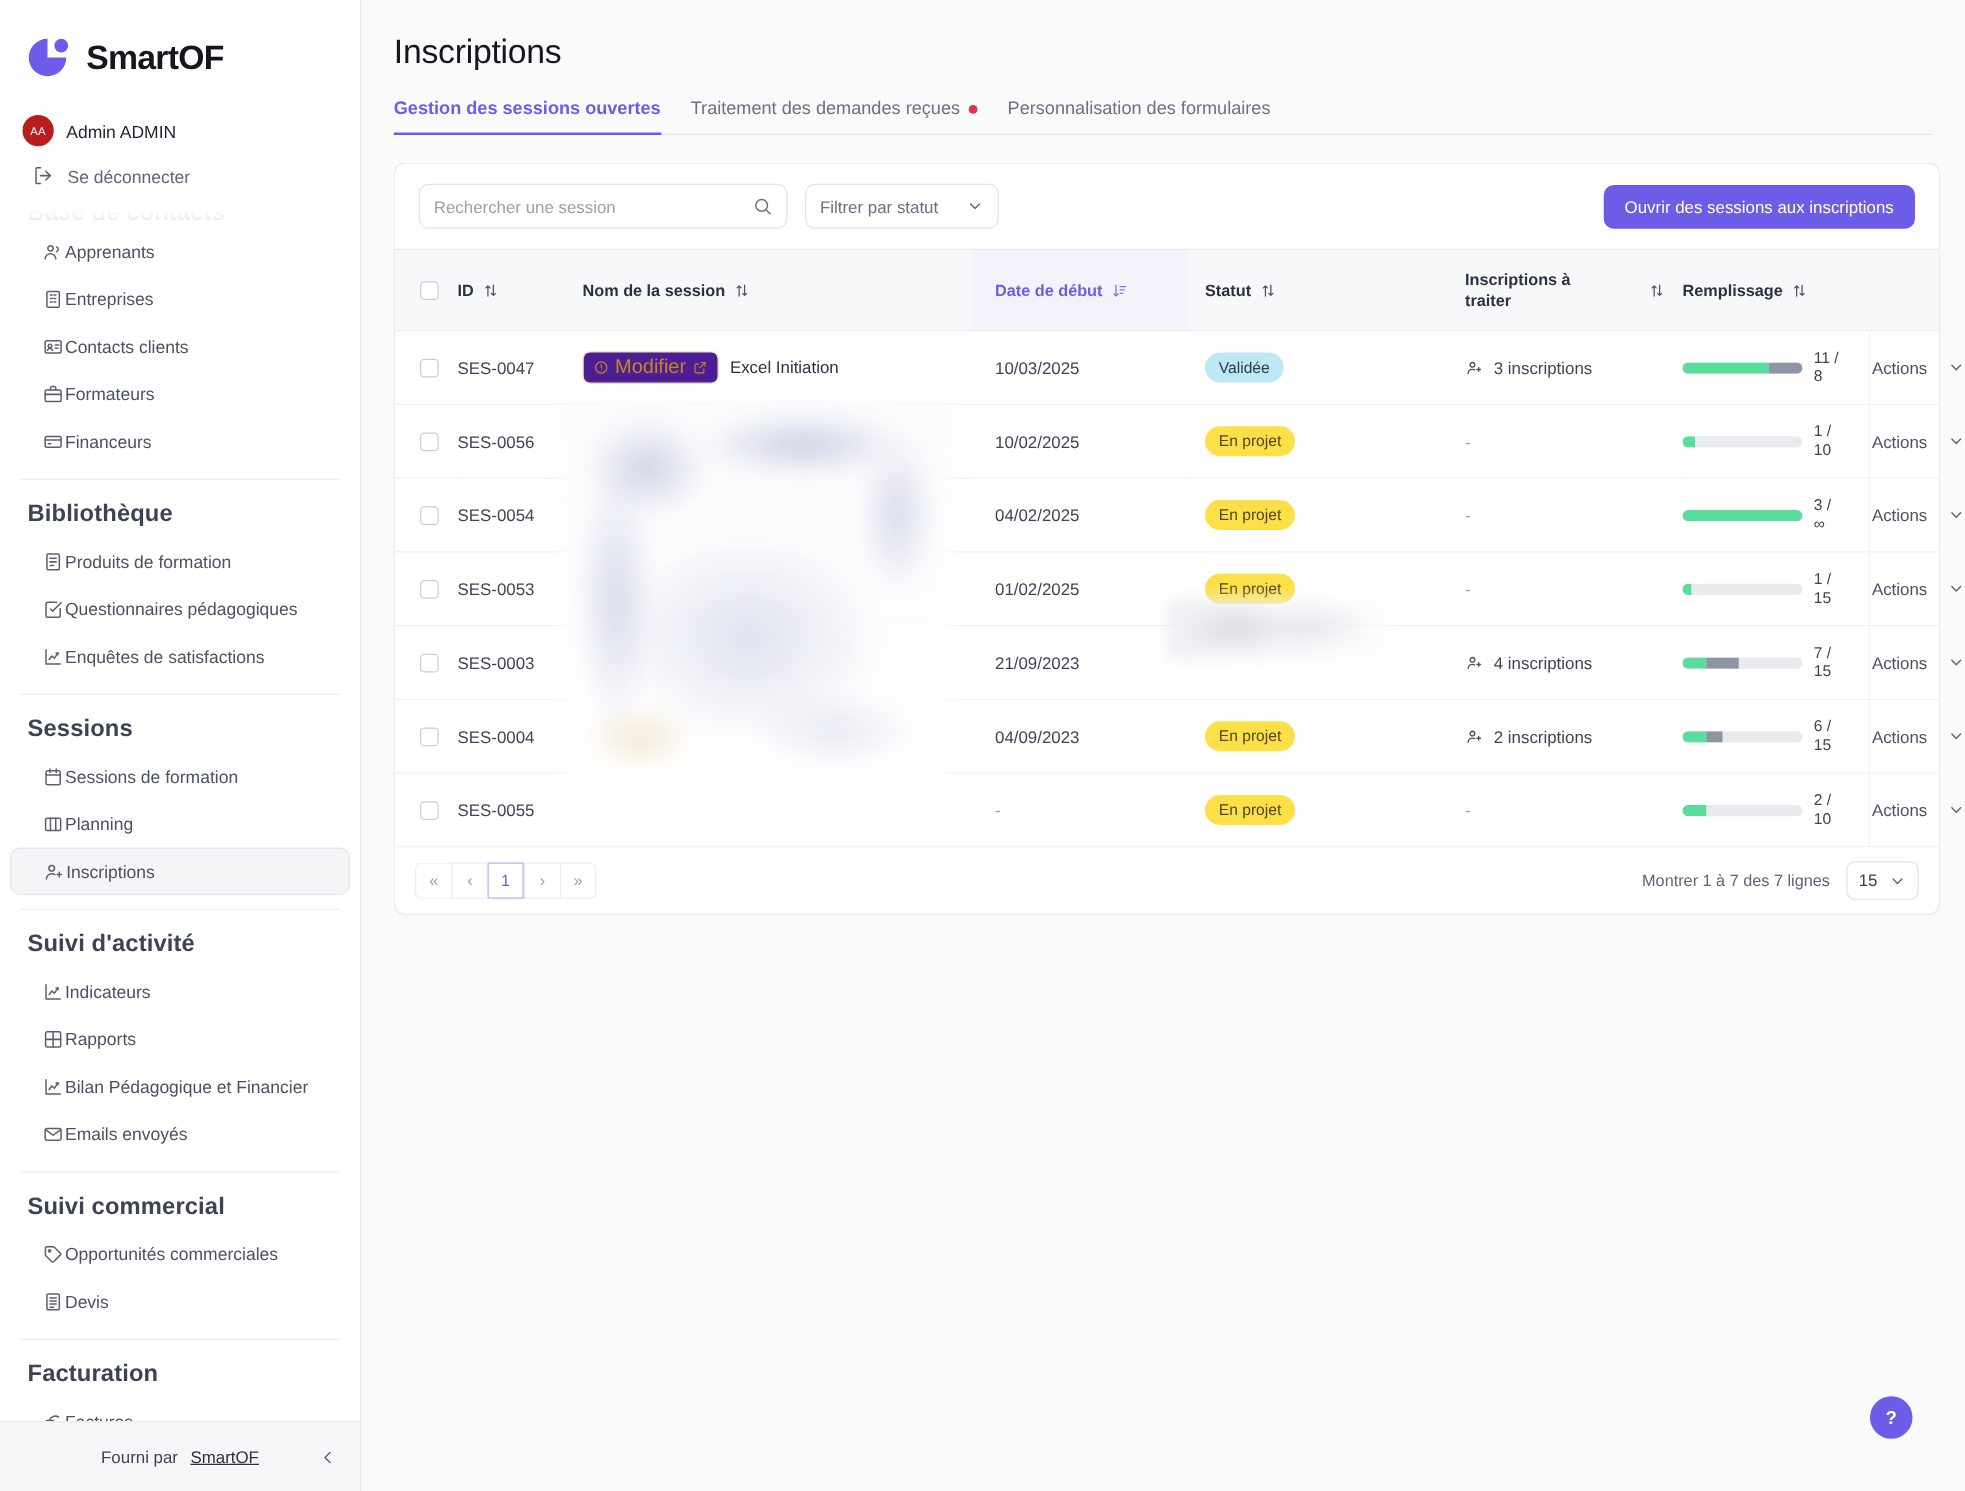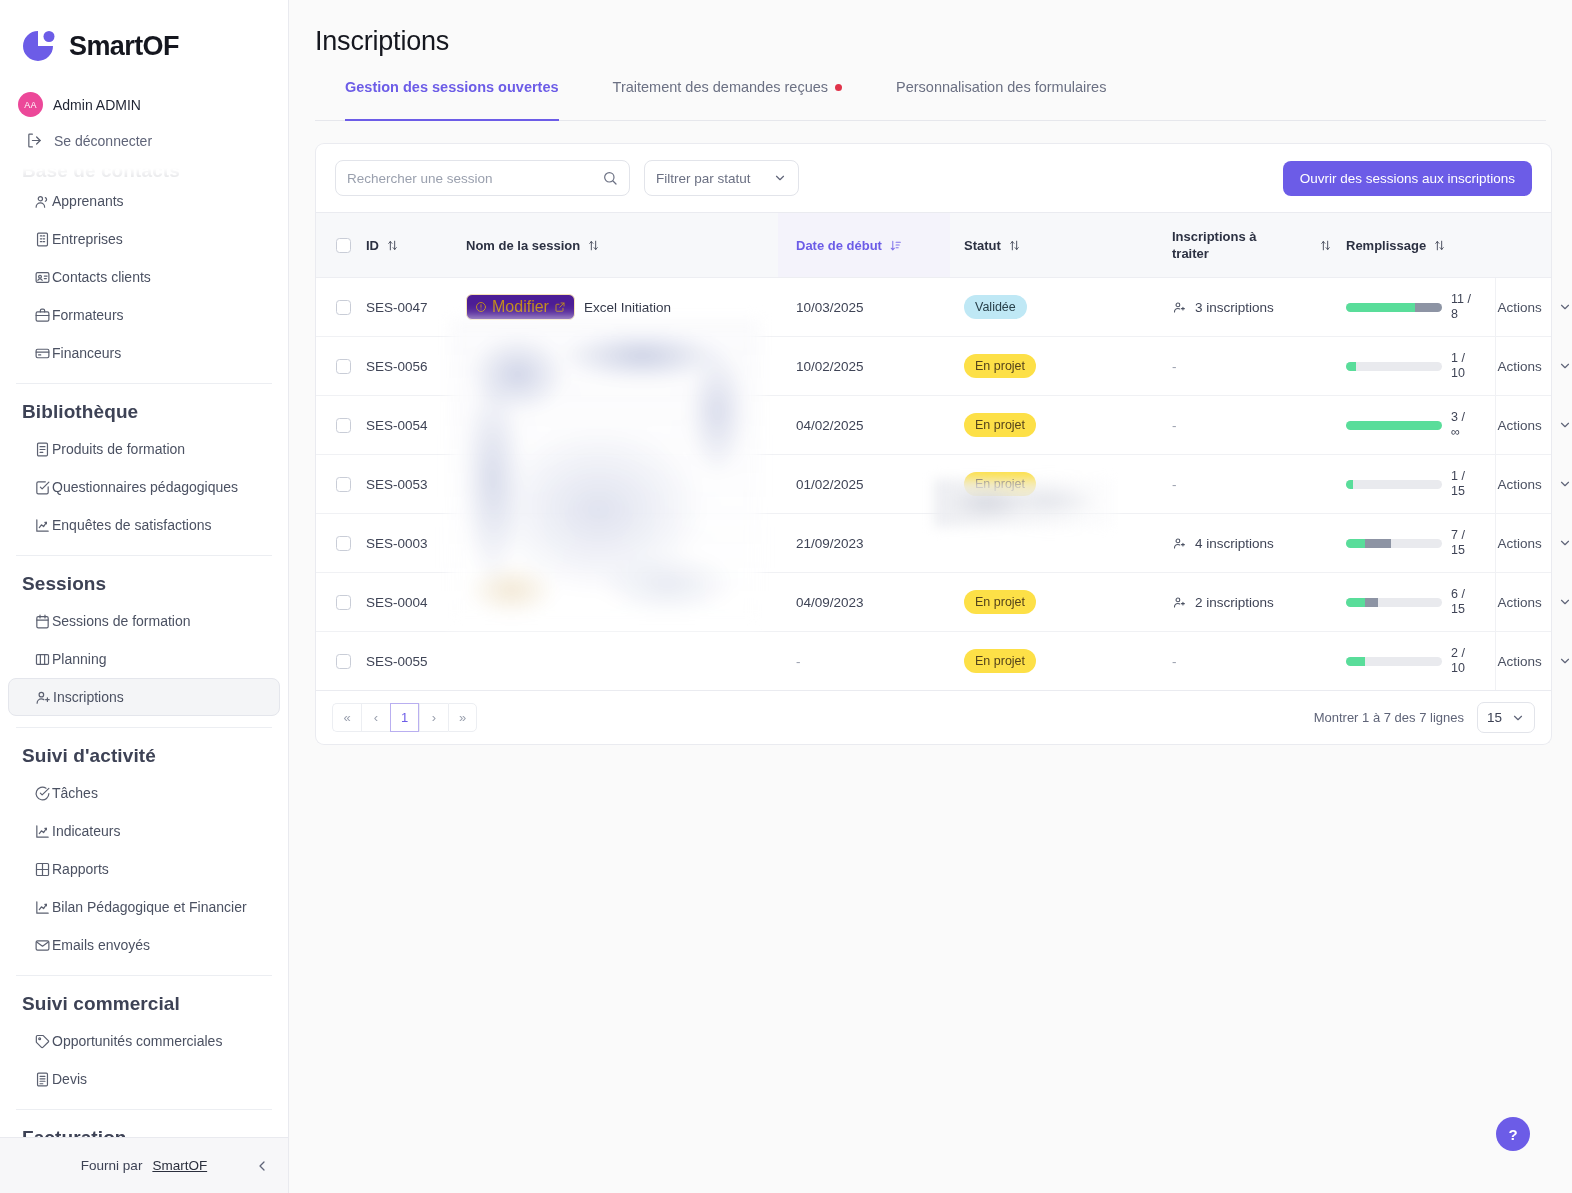--- a/index.html
+++ b/index.html
@@ -18,21 +18,21 @@
     border-right:1px solid #e9eaef;
     display:flex;flex-direction:column;position:relative;flex:0 0 289px;
   }
   .sb-scroll{flex:1;overflow:hidden;position:relative;}
   .brand{display:flex;align-items:center;gap:9px;padding:24px 0 16px 16px;}
   .brand-logo{width:44px;height:44px;flex:0 0 44px;position:relative;}
   .brand-name{font-size:27px;font-weight:700;letter-spacing:-.6px;color:#15171f;}
 
   .user-row{display:flex;align-items:center;gap:10px;padding:8px 0 6px 18px;}
   .avatar{
-    width:25px;height:25px;border-radius:50%;background:#ec4899;color:#fff;
+    width:25px;height:25px;border-radius:50%;background:#b91c1c;color:#fff;
     font-size:9px;font-weight:400;display:flex;align-items:center;justify-content:center;
     letter-spacing:.3px;flex:0 0 25px;
   }
 
   .logout{display:flex;align-items:center;gap:11px;padding:9px 0 9px 26px;color:#5f6478;font-size:14px;}
 
   .sb-group-title{
     font-size:19px;font-weight:700;color:#3d4255;
     padding:14px 0 7px 22px;letter-spacing:.1px;
   }
@@ -59,22 +59,22 @@
   .sb-footer a{color:#2b2f3d;text-decoration:underline;}
   .sb-collapse{position:absolute;right:18px;top:50%;transform:translateY(-50%);
     color:#5f6478;width:16px;height:16px;display:block;}
 
   
   .main{flex:1;background:#fafafa;height:1193px;position:relative;overflow:hidden;}
   .page-title{font-size:27px;font-weight:400;color:#15171f;padding:26px 0 0 26px;letter-spacing:-.2px;}
 
   .tabs{display:flex;align-items:flex-end;gap:0;margin:22px 26px 0 26px;border-bottom:1px solid #e6e7ec;}
   .tab{
-    font-size:14.5px;color:#6b7083;padding:0 0 25px 0;margin-right:24px;position:relative;white-space:nowrap;
-    display:flex;align-items:center;gap:7px;margin-left:30px;
+    font-size:14.5px;color:#6b7083;padding:0 0 12px 0;margin-right:24px;position:relative;white-space:nowrap;
+    display:flex;align-items:center;gap:7px;
   }
   .tab.active{color:#6c5ce7;font-weight:700;}
   .tab.active::after{content:"";position:absolute;left:0;right:0;bottom:-1px;height:2px;background:#6c5ce7;}
   .dot-red{width:7px;height:7px;border-radius:50%;background:#e0334a;display:inline-block;}
 
   .panel{margin:22px 20px 0 26px;}
   .toolbar{
     background:#fff;border:1px solid #eaebf0;border-radius:9px 9px 0 0;border-bottom:none;
     padding:16px 19px;display:flex;align-items:center;gap:14px;
   }
@@ -334,29 +334,20 @@
               <svg viewBox="0 0 24 24" fill="none" stroke="currentColor" stroke-width="1.7" stroke-linecap="round" stroke-linejoin="round">
                 <circle cx="9" cy="8" r="3.2"></circle>
                 <path d="M3 20c0-3.3 2.7-6 6-6 1.3 0 2.5.4 3.5 1"></path>
                 <path d="M17.5 12.5v5M15 15h5"></path>
               </svg>
             </span>
             <span>Inscriptions</span>
           </div>
           <div class="sb-divider"></div>
           <div class="sb-group-title">Suivi d'activité</div>
-          <div class="sb-item">
-            <span class="sb-ico">
-              <svg viewBox="0 0 24 24" fill="none" stroke="currentColor" stroke-width="1.7" stroke-linecap="round" stroke-linejoin="round">
-                <path d="M21 12a9 9 0 1 1-4-7.5"></path>
-                <path d="M9 11.5l2.5 2.5L21 4.8"></path>
-              </svg>
-            </span>
-            <span>Tâches</span>
-          </div>
           <div class="sb-item">
             <span class="sb-ico">
               <svg viewBox="0 0 24 24" fill="none" stroke="currentColor" stroke-width="1.7" stroke-linecap="round" stroke-linejoin="round">
                 <path d="M4 4v16h16"></path>
                 <path d="M7.5 15l3-4 3 2.5 4-6"></path>
                 <path d="M17.5 7.5h-2.2M17.5 7.5v2.2"></path>
               </svg>
             </span>
             <span>Indicateurs</span>
           </div>

